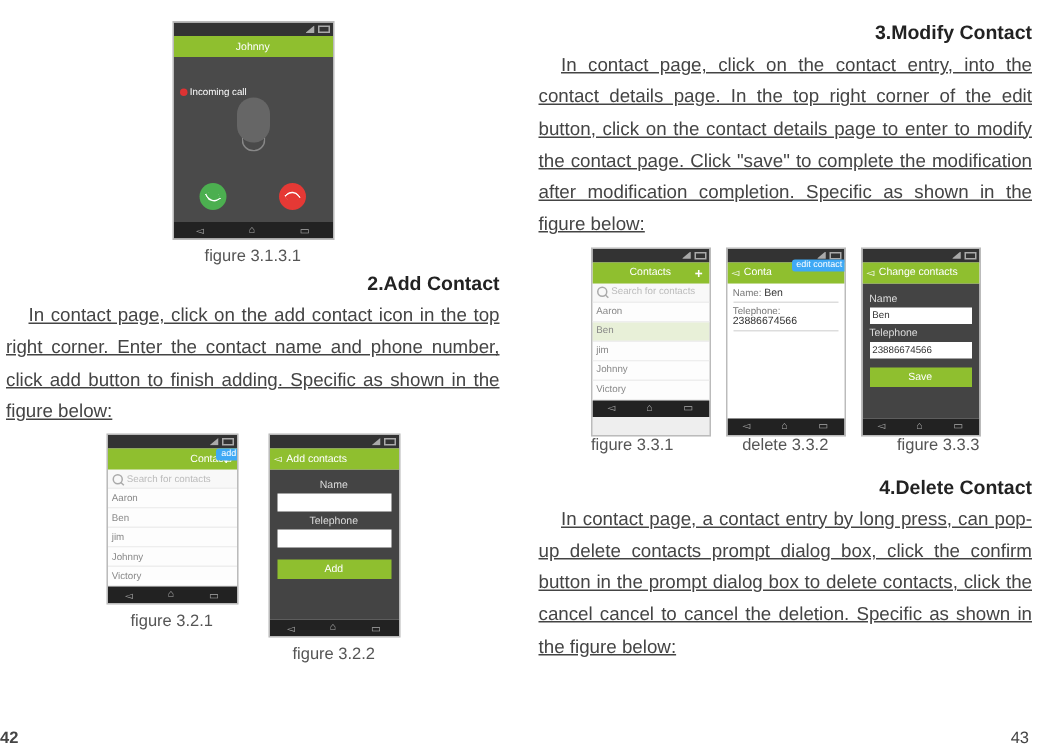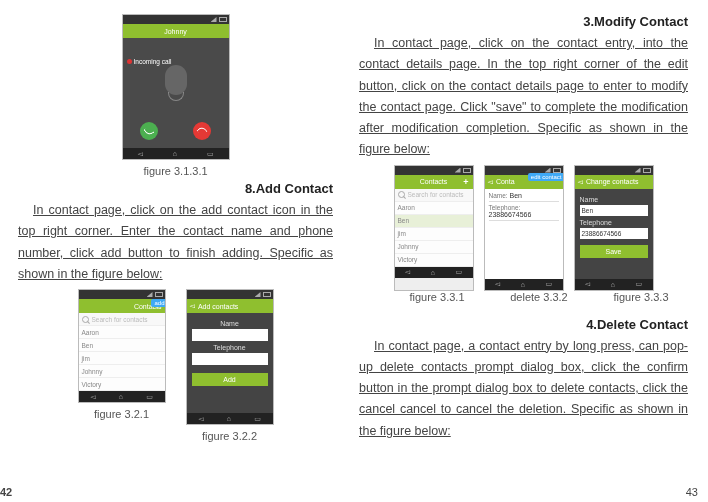--- a/index.html
+++ b/index.html
@@ -9,21 +9,21 @@
       color: #333;
       background: #fff;
       width: 708px;
       height: 502px;
       position: relative;
       padding: 10px 18px 6px 0;
       display: flex;
     }
     .col {
       width: 50%;
-      padding: 0 12px 0 18px;
+      padding: 0 12px 0 4px;
     }
     .col-right { padding: 0 2px 0 14px; }
     .section-title {
       font-weight: bold;
       font-size: 13px;
       margin: 4px 0 4px 0;
       color: #222;
       text-align: right;
     }
     .para {
@@ -45,21 +45,21 @@
       position: absolute;
       bottom: 4px;
       left: 0;
       font-size: 11px;
       color: #444;
       font-weight: bold;
     }
     .page-num-right {
       position: absolute;
       bottom: 4px;
-      right: 10px;
+      right: 22px;
       font-size: 11px;
       color: #444;
     }
     .fig-wrap { display: flex; justify-content: center; gap: 20px; margin-top: 4px; }
     .fig-block { text-align: center; }
 
     
     .phone {
       width: 88px;
       border: 1px solid #bbb;
@@ -186,21 +186,21 @@
     .changebody .inp { background:#fff; height:11px; font-size:6.5px; color:#333; padding:2px; margin-bottom:3px; display:flex; align-items:center; }
 
     .badge-edit {
       position:absolute; right:-2px; top:-2px;
       background:#3fa9f5; color:#fff; font-size:6px; padding:1px 3px; border-radius:2px;
     }
     .three-fig-row {
       display:flex; justify-content:center; gap:10px; margin-top:4px;
     }
     .three-fig-row .phone { width: 80px; }
-    .caprow { display:flex; justify-content:flex-end; gap:20px; padding:0 6px; }
+    .caprow { display:flex; justify-content:center; gap:20px; padding:0 6px; }
     .caprow span { font-size:11px; color:#555; width:82px; text-align:center; }
   </style>
 </head>
 <body>
 
 <div class="col">
 
   <div class="fig-wrap">
     <div class="fig-block">
       <div class="phone" style="width:108px">
@@ -229,21 +229,21 @@
         <div class="softkeys-bar">
           <span>◅</span>
           <span>⌂</span>
           <span>▭</span>
         </div>
       </div>
       <div class="fig-caption">figure 3.1.3.1</div>
     </div>
   </div>
 
-  <div class="section-title">8.Add Contact</div>
+  <div class="section-title">2.Add Contact</div>
   <div class="para para-indent">In contact page, click on the add contact icon in the top right corner. Enter the contact name and phone number, click add button to finish adding. Specific as shown in the figure below:</div>
 
   <div class="fig-wrap">
 
     <div class="fig-block">
       <div class="phone">
         <div class="statusbar">
             <div class="sigicon"></div>
             <div class="batt"></div>
           </div>

